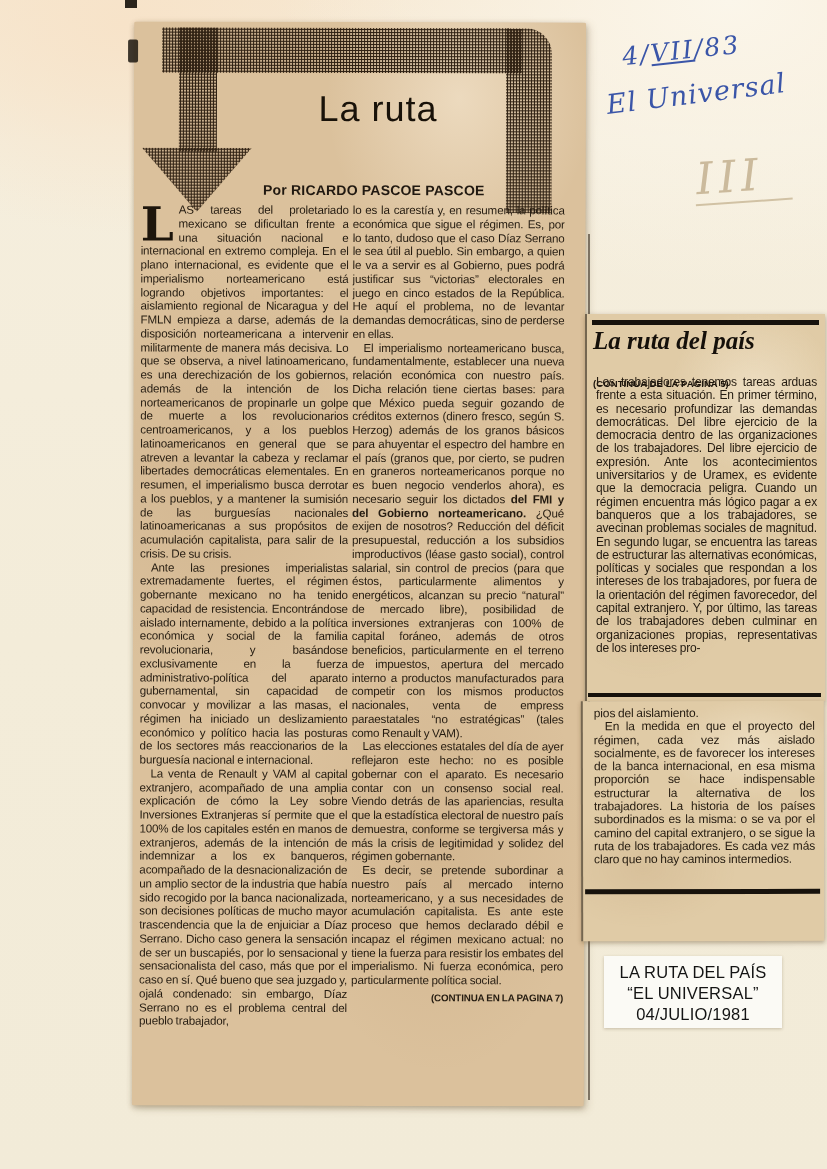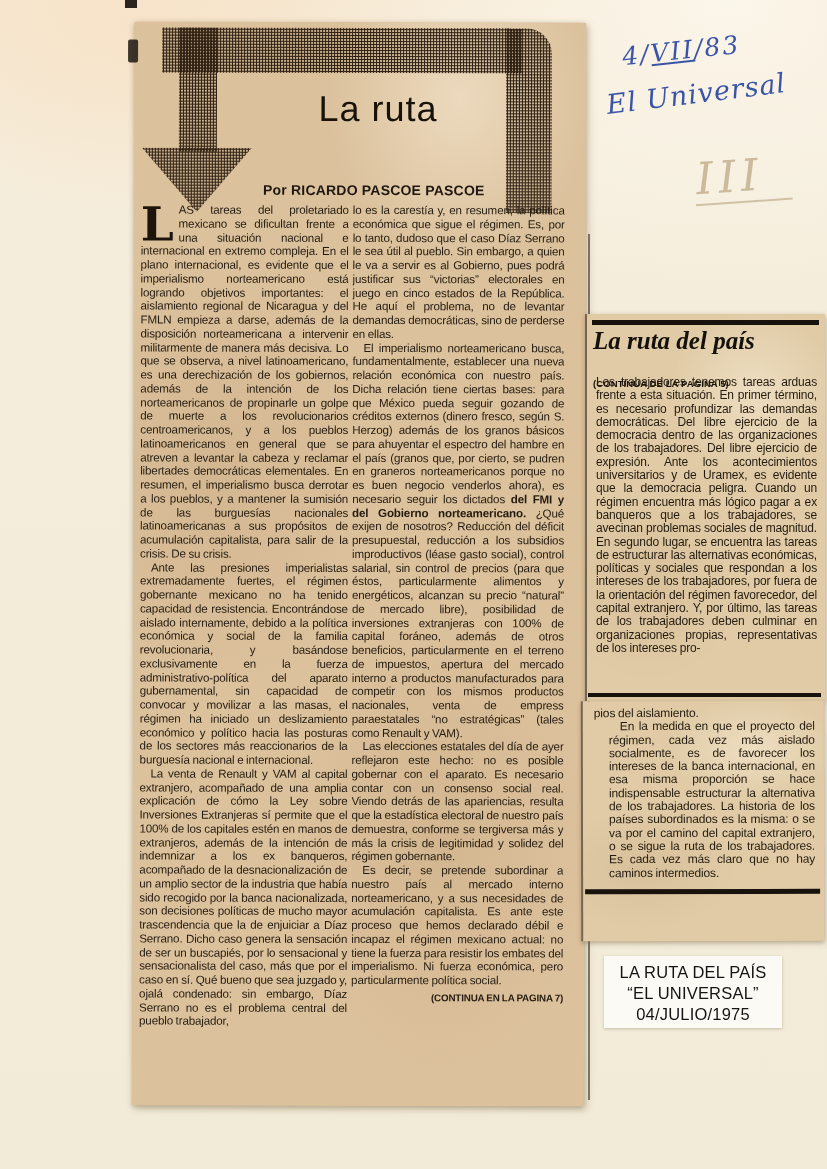--- a/index.html
+++ b/index.html
@@ -73,21 +73,21 @@
   .rule-b1{left:1px;top:379px;width:233px;height:4px;}
   .rule-b2{left:2px;top:188px;width:235px;height:5px;}
   .masthead{position:absolute;left:6px;top:13px;font-family:"Liberation Serif",serif;
     font-style:italic;font-weight:700;font-size:25px;color:#15100a;white-space:nowrap;}
   .cont-from{position:absolute;left:6px;top:64px;font-weight:700;font-size:9.5px;color:#1b140c;letter-spacing:.1px;}
   .cbody{position:absolute;overflow:hidden;color:#241b10;}
   .c1 .cbody{left:9px;top:62px;width:221px;height:316px;}
   .c2 .cbody{left:11px;top:6px;width:221px;height:180px;}
   .cbody p{margin:0;text-align:justify;font-size:12px;line-height:13.3px;
     letter-spacing:-.15px;word-spacing:-.4px;}
-  .cbody p.ind{text-indent:11px;margin-left:15px;}
+  .cbody p.ind{text-indent:11px;}
   
   .label{position:absolute;left:604px;top:956px;width:178px;height:72px;z-index:3;
     background:#fbfaf5;box-shadow:0 1px 3px rgba(100,80,50,.3);
     text-align:center;font-size:16.5px;line-height:21px;color:#141414;
     letter-spacing:.2px;padding-top:6px;box-sizing:border-box;}
 </style>
 </head>
 <body>
 
 <div id="canvas">
@@ -140,16 +140,16 @@
     <div class="cbody">
       <p>pios del aislamiento.</p>
       <p class="ind">En la medida en que el proyecto del régimen, cada vez más aislado socialmente, es de favorecer los intereses de la banca internacional, en esa misma proporción se hace indispensable estructurar la alternativa de los trabajadores. La historia de los países subordinados es la misma: o se va por el camino del capital extranjero, o se sigue la ruta de los trabajadores. Es cada vez más claro que no hay caminos intermedios.</p>
     </div>
     <div class="rule rule-b2"></div>
   </div>
 
   <div class="label">
     <div>LA RUTA DEL PAÍS</div>
     <div>“EL UNIVERSAL”</div>
-    <div>04/JULIO/1975</div>
+    <div>04/JULIO/1981</div>
   </div>
 
 </div>
 
 </body></html>

